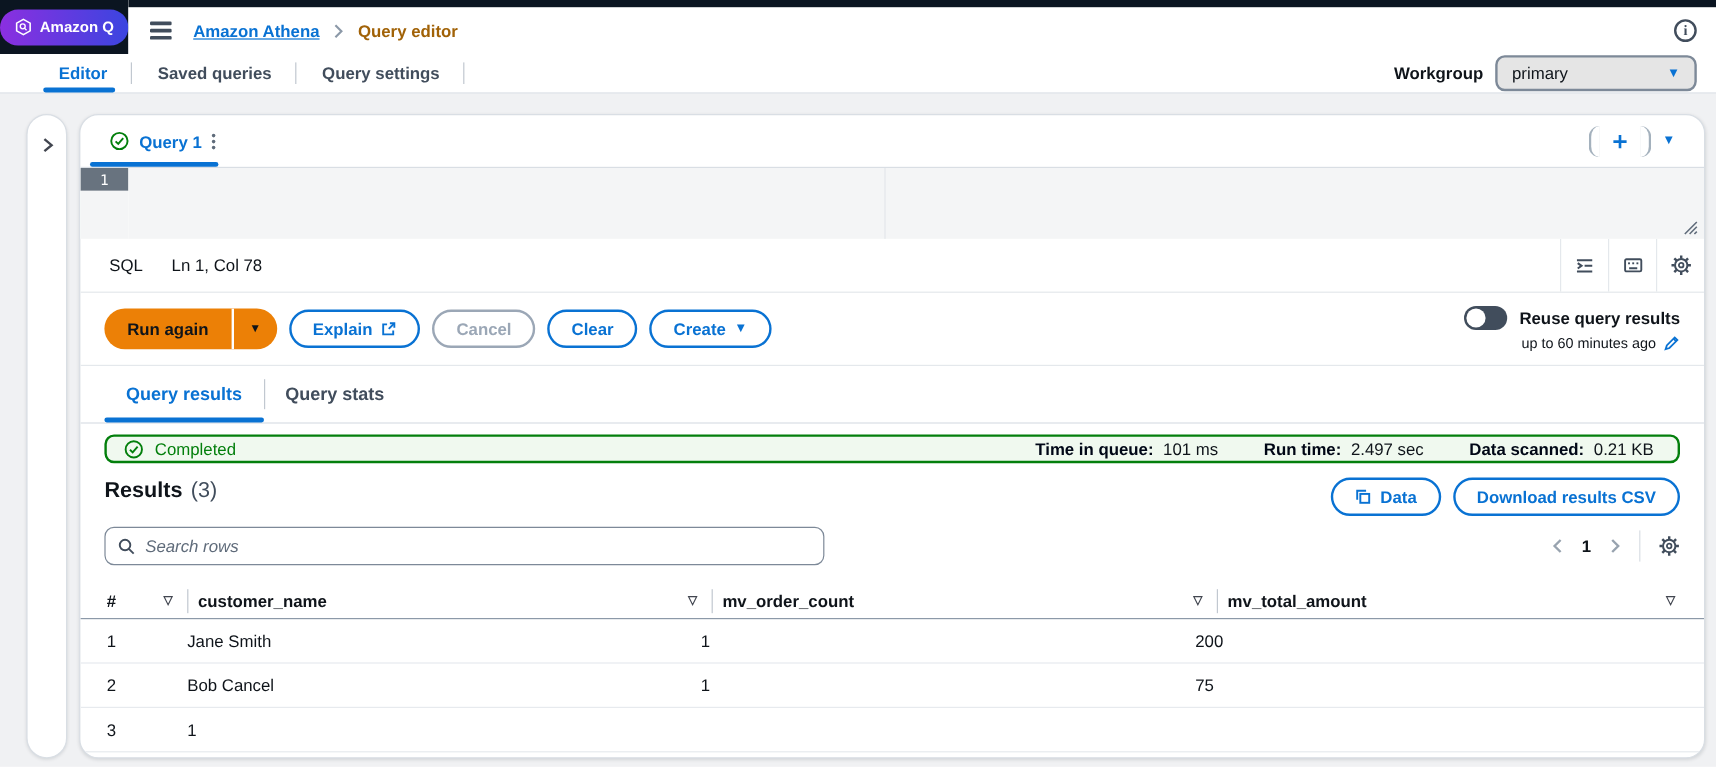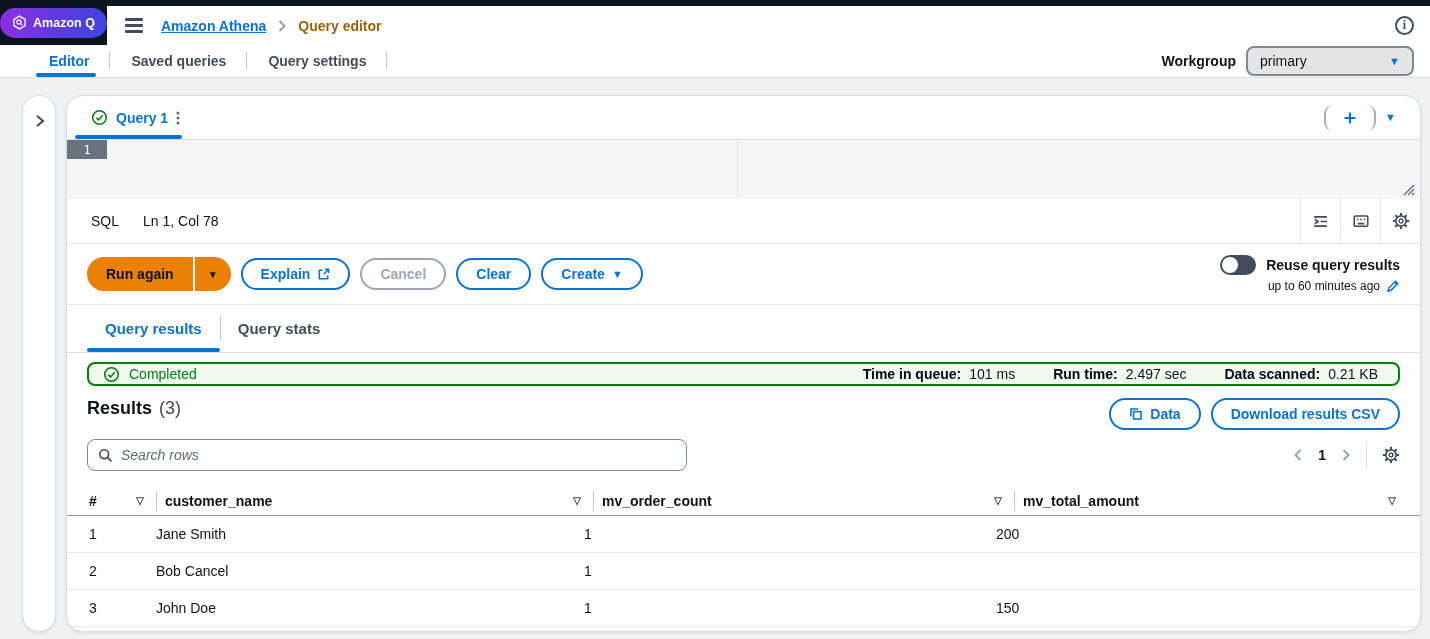--- a/index.html
+++ b/index.html
@@ -414,23 +414,22 @@
       <div class="table-row">
         <span class="c1">1</span>
         <span class="c2">Jane Smith</span>
         <span class="c3">1</span>
         <span class="c4">200</span>
       </div>
       <div class="table-row">
         <span class="c1">2</span>
         <span class="c2">Bob Cancel</span>
         <span class="c3">1</span>
+        <span class="c4">75</span>
       </div>
       <div class="table-row">
         <span class="c1">3</span>
-        <span class="c2">John Doe</span>
         <span class="c3">1</span>
-        <span class="c4">150</span>
       </div>
     </div>
 
   </div>
 </div>
 
 </body></html>

